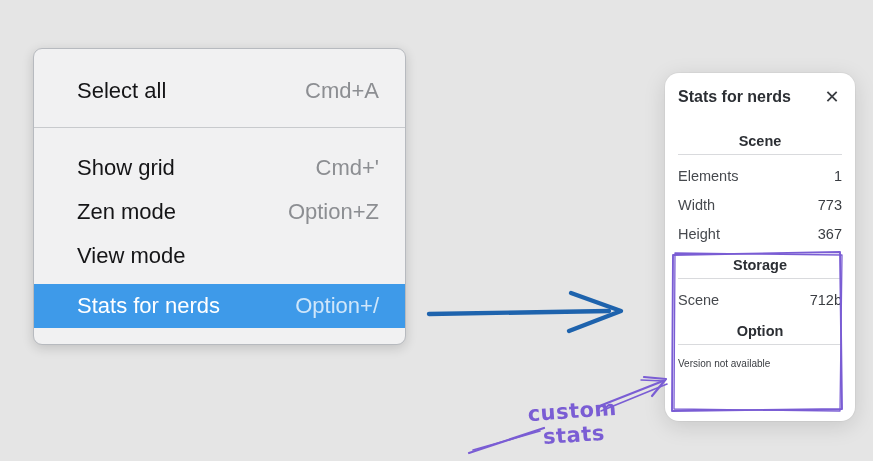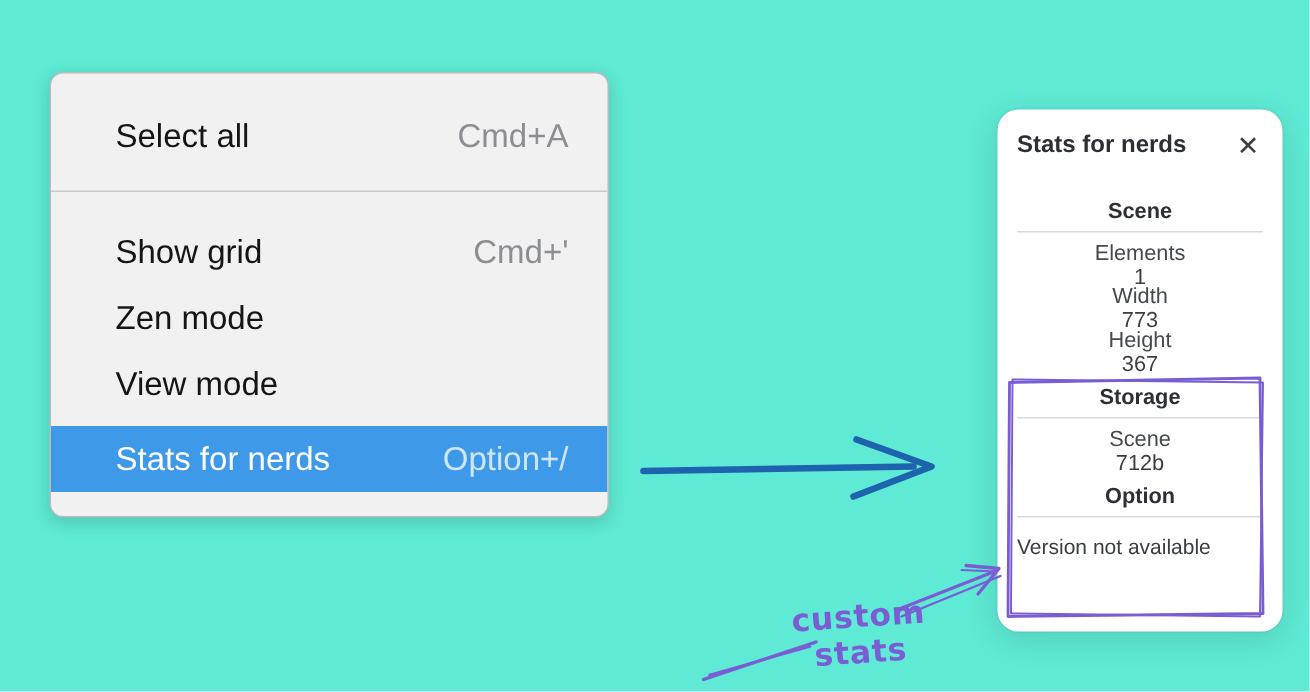--- a/index.html
+++ b/index.html
@@ -4,21 +4,21 @@
 <style>
   :root{
     --menu-highlight:#3e9ae9;
     --menu-highlight-text:#ffffff;
     --arrow-blue:#1e63ad;
     --annotation-purple:#7a5dd4;
   }
   *{box-sizing:border-box;margin:0;padding:0;}
   html,body{width:873px;height:461px;background:#ffffff;overflow:hidden;
     font-family:"Liberation Sans", sans-serif;}
-  .canvas{position:relative;width:873px;height:461px;background:#5eead4;text-decoration:underline;}
+  .canvas{position:relative;width:873px;height:461px;background:#e5e5e5;text-decoration:underline;}
 
   
   .context-menu{
     position:absolute;left:33px;top:48px;width:373px;height:297px;
     background:#f1f1f2;border:1px solid #b7babf;border-radius:9px;
     box-shadow:0 3px 12px rgba(0,0,0,0.16);
     padding-top:20px;padding-bottom:18px;overflow:hidden;
   }
   .menu-item{
     height:44px;display:flex;align-items:center;justify-content:space-between;
@@ -52,25 +52,24 @@
     padding-bottom:5px;
   }
   .s-scene .section-title{margin-top:26px;}
   .s-storage .section-title{margin-top:9px;}
   .s-version .section-title{margin-top:9px;}
   .rule{border:none;border-top:1px solid #d9dadd;height:0;}
   .rows{padding-top:6px;}
   .stat-row{
     height:29px;display:flex;align-items:center;justify-content:space-between;
     font-size:14.5px;
-    flex-direction:column;
   }
   .stat-row .label{color:#46494e;}
   .stat-row .value{color:#3a3d42;text-align:right;}
-  .version-note{font-size:14px;color:#3a3d42;padding-top:9px;line-height:20px;}
+  .version-note{font-size:10px;color:#3a3d42;padding-top:9px;line-height:20px;}
 
   
   .overlay{
     position:absolute;left:0;top:0;width:873px;height:461px;
     pointer-events:none;z-index:5;
   }
   .stroke-blue{stroke:var(--arrow-blue);fill:none;}
   .stroke-purple{stroke:var(--annotation-purple);fill:none;}
   .annotation-label{
     position:absolute;left:497px;top:399px;width:152px;text-align:center;
@@ -90,20 +89,21 @@
       <span>Select all</span>
       <span class="shortcut">Cmd+A</span>
     </div>
     <hr class="menu-divider">
     <div class="menu-item">
       <span>Show grid</span>
       <span class="shortcut">Cmd+'</span>
     </div>
     <div class="menu-item">
       <span>Zen mode</span>
+      <span class="shortcut">Option+Z</span>
     </div>
     <div class="menu-item">
       <span>View mode</span>
     </div>
     <div class="menu-item highlighted">
       <span>Stats for nerds</span>
       <span class="shortcut">Option+/</span>
     </div>
   </div>
 

